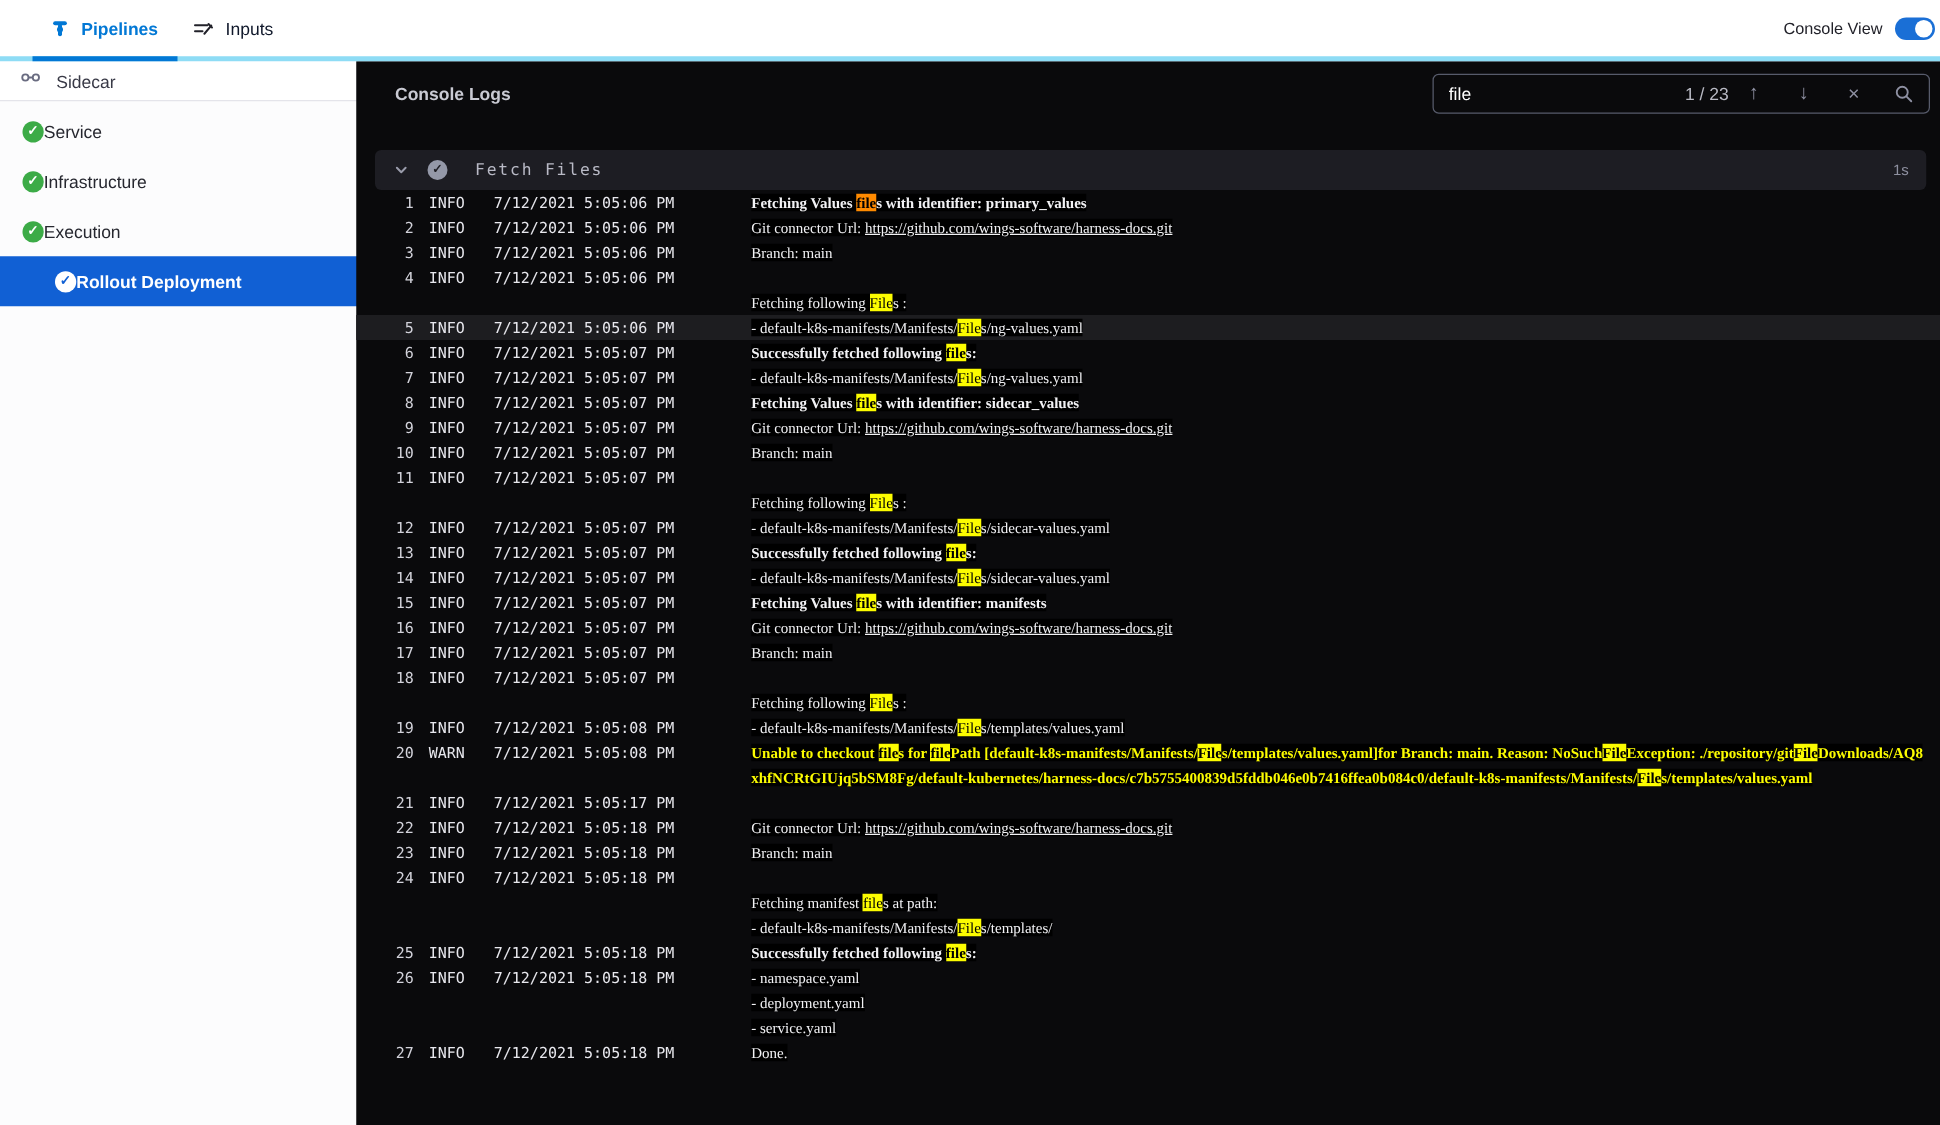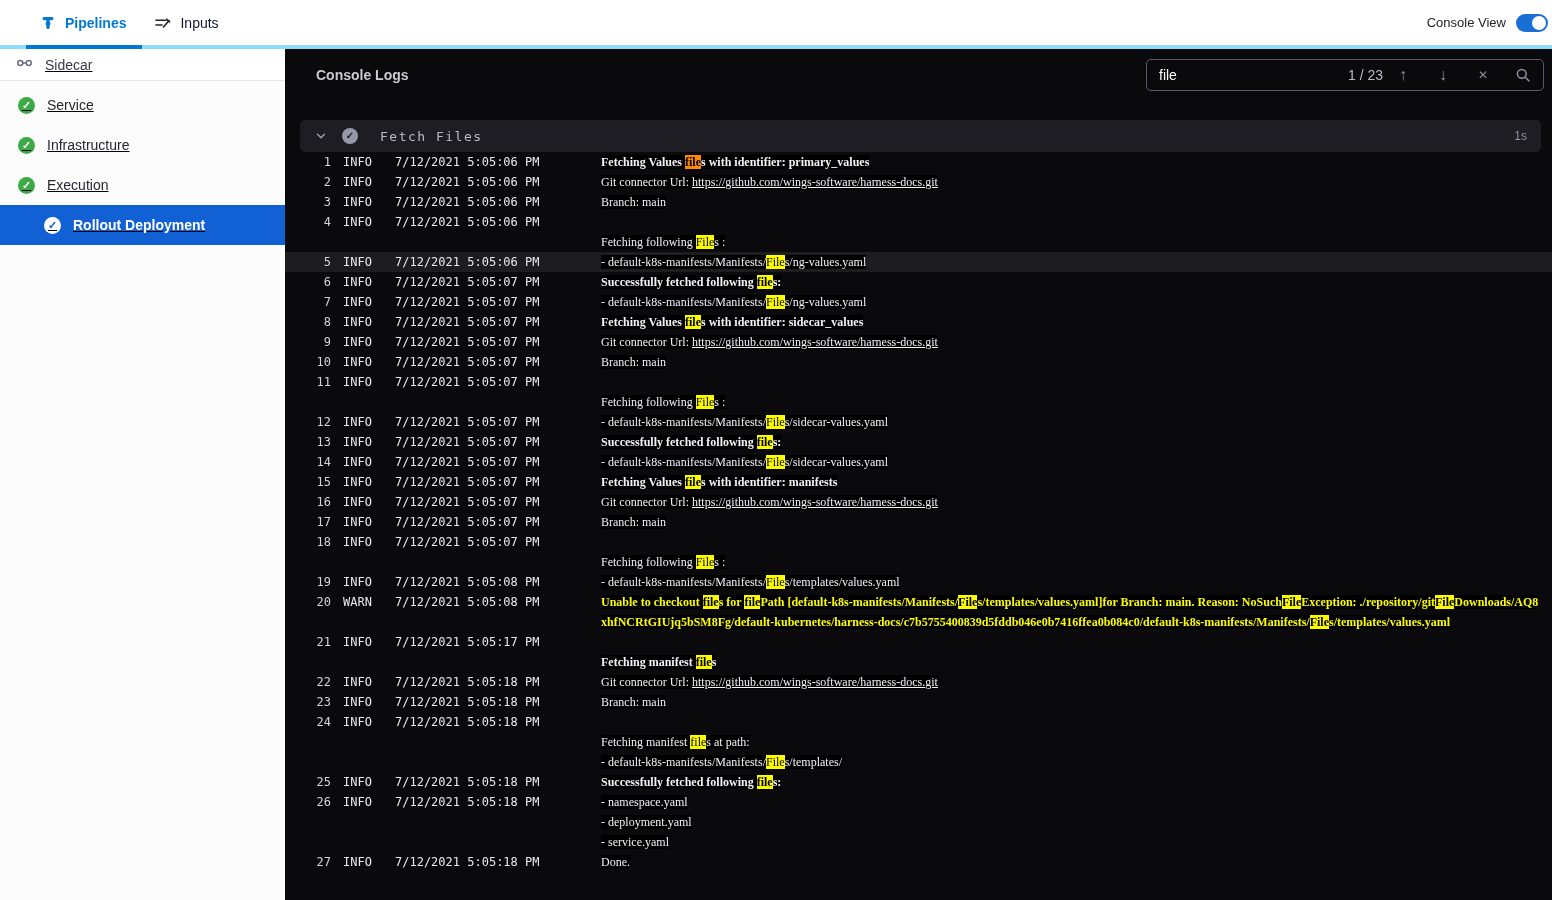--- a/index.html
+++ b/index.html
@@ -15,30 +15,30 @@
   .tab.active { color:#0278d5; font-weight:600; }
   .tab .ticon { display:flex; align-items:center; }
   .hdr-right { margin-left:auto; display:flex; align-items:center; gap:10px; padding-right:4px; }
   .cv-label { font-size:13px; color:#22222a; }
   .toggle { width:32px; height:18px; border-radius:9px; background:#1a6fd6; position:relative; cursor:pointer; }
   .toggle .knob { position:absolute; right:2px; top:2px; width:14px; height:14px; border-radius:50%; background:#fff; }
   .under-bar { position:absolute; left:0; top:45px; width:1552px; height:4px; background:#8edcf5; z-index:6; }
   .under-bar .active-seg { position:absolute; left:26px; top:0; width:116px; height:4px; background:#0278d5; }
 
   
-  .sidebar { position:absolute; left:0; top:49px; width:343px; height:851px; background:#fcfcfd;text-decoration:underline; }
+  .sidebar { position:absolute; left:0; top:49px; width:343px; height:851px; background:#fcfcfd; }
   .side-head { height:32px; background:#fff; border-bottom:1px solid #e4e4ea;
     display:flex; align-items:center; padding:0 14px 0 16px; }
   .side-head .shname { font-size:14px; color:#383946; margin-left:12px; font-weight:500; }
   .side-head .chev { margin-left:auto; display:flex; }
   .side-items { padding-top:4px; }
   .side-item { height:40px; display:flex; align-items:center; padding:0 18px; cursor:pointer; }
   .side-item .st-check { width:17px; height:17px; border-radius:50%; background:#3cab47; color:#fff;
     font-size:11px; line-height:17px; text-align:center; font-weight:bold; flex:0 0 17px; }
-  .side-item .lbl { margin-left:12px; font-size:14px; color:#26272f; }
+  .side-item .lbl { margin-left:0; font-size:14px; color:#26272f; }
   .side-item .dur { margin-left:auto; font-size:12px; color:#7d7e8f; }
   .side-item.selected { background:#1160d4; border-radius:0 18px 18px 0; padding-left:44px; }
   .side-item.selected .st-check { background:#fff; color:#1160d4; }
   .side-item.selected .lbl { color:#fff; font-weight:600; }
   .side-item.selected .dur { color:#fff; }
 
   
   .console { position:absolute; left:285px; top:49px; width:1267px; height:851px; background:#0a0a0c; color:#e8e8ee; }
   .con-header { height:51px; display:flex; align-items:center; padding:0 8px 0 31px; }
   .con-title { font-size:14px; font-weight:bold; color:#c9cad3; }
@@ -322,26 +322,20 @@
         <span class="c-lv">WARN</span>
         <span class="c-time">7/12/2021 5:05:08 PM</span>
         <span class="c-msg"><span class="msg-bg"><span>Unable to checkout </span><span class="hl-y">file</span><span>s for </span><span class="hl-y">file</span><span>Path [default-k8s-manifests/Manifests/</span><span class="hl-y">File</span><span>s/templates/values.yaml]for Branch: main. Reason: NoSuch</span><span class="hl-y">File</span><span>Exception: ./repository/git</span><span class="hl-y">File</span><span>Downloads/AQ8xhfNCRtGIUjq5bSM8Fg/default-kubernetes/harness-docs/c7b5755400839d5fddb046e0b7416ffea0b084c0/default-k8s-manifests/Manifests/</span><span class="hl-y">File</span><span>s/templates/values.yaml</span></span></span>
       </div>
       <div class="log-row">
         <span class="c-num">21</span>
         <span class="c-lv">INFO</span>
         <span class="c-time">7/12/2021 5:05:17 PM</span>
         <span class="c-msg"></span>
       </div>
-      <div class="log-row bold">
-        <span class="c-num"></span>
-        <span class="c-lv"></span>
-        <span class="c-time"></span>
-        <span class="c-msg"><span class="msg-bg"><span>Fetching manifest </span><span class="hl-y">file</span><span>s</span></span></span>
-      </div>
       <div class="log-row">
         <span class="c-num">22</span>
         <span class="c-lv">INFO</span>
         <span class="c-time">7/12/2021 5:05:18 PM</span>
         <span class="c-msg"><span class="msg-bg"><span>Git connector Url: </span><span class="lnk">https://github.com/wings-software/harness-docs.git</span></span></span>
       </div>
       <div class="log-row">
         <span class="c-num">23</span>
         <span class="c-lv">INFO</span>
         <span class="c-time">7/12/2021 5:05:18 PM</span>

